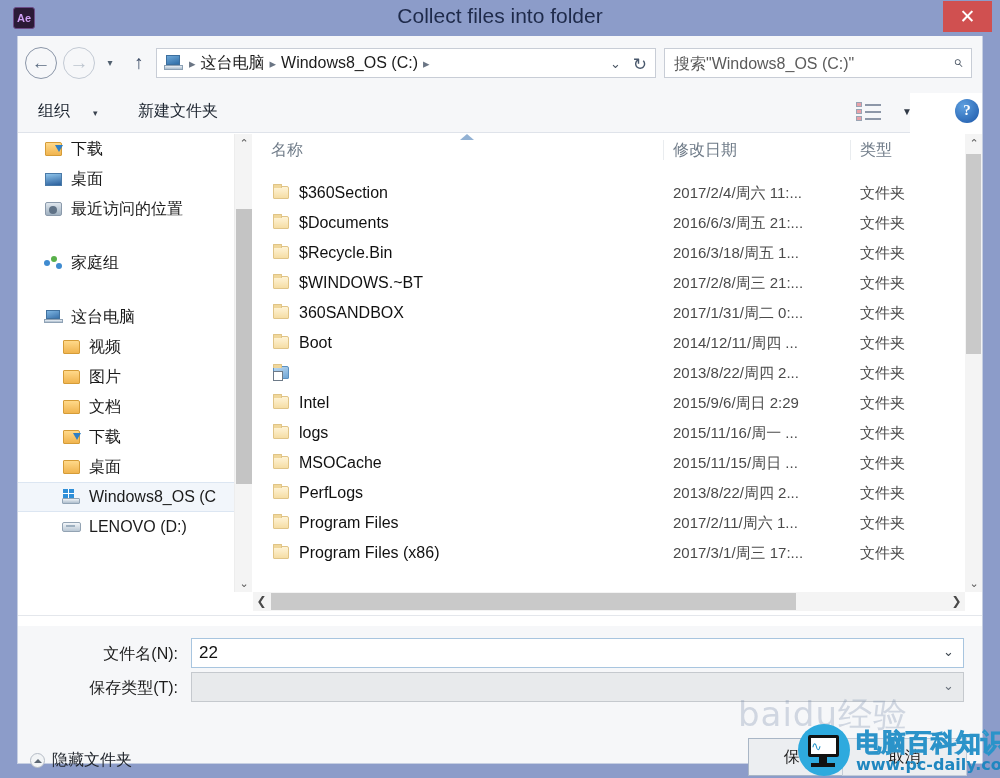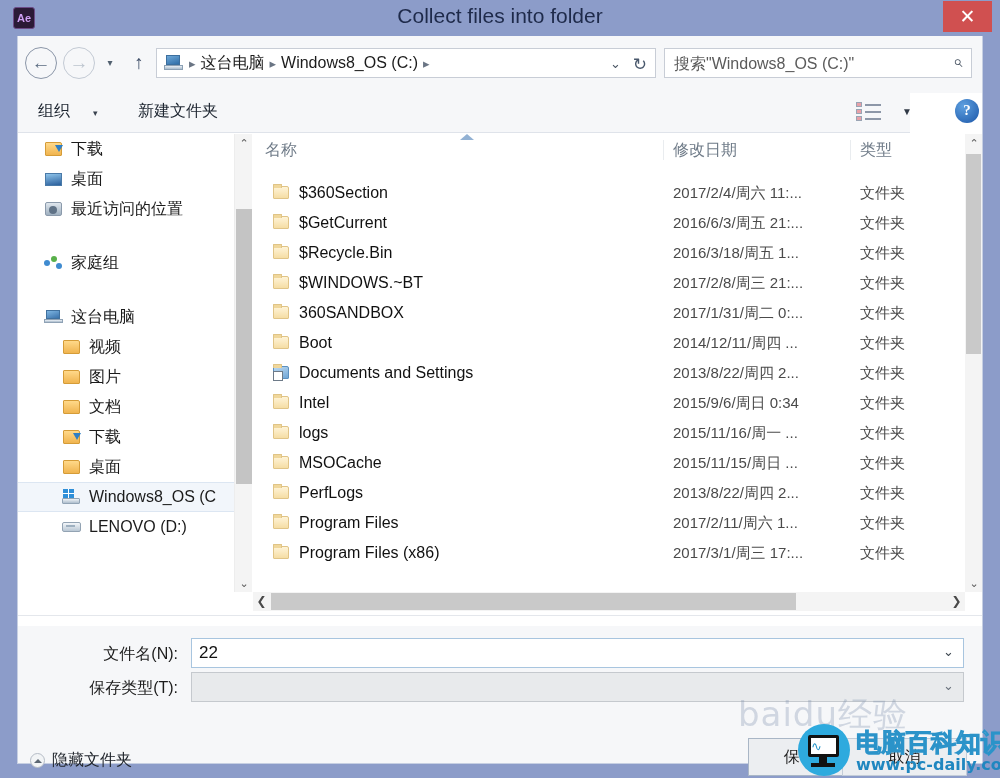--- a/index.html
+++ b/index.html
@@ -300,21 +300,21 @@
   }
   #col-header {
     position: absolute; left: 0; top: 0; width: 712px; height: 34px;
     background: #ffffff;
   }
   .colh {
     position: absolute; top: 6px;
     font-size: 16px; color: #6f7b88;
     cursor: pointer;
   }
-  #colh-name { left: 12px; }
+  #colh-name { left: 18px; }
   #colh-date { left: 420px; }
   #colh-type { left: 607px; }
   #sort-tri {
     position: absolute; left: 207px; top: 0px;
     width: 0; height: 0;
     border-left: 7px solid transparent;
     border-right: 7px solid transparent;
     border-bottom: 6px solid #6d97c4;
     opacity: .75;
   }
@@ -702,21 +702,21 @@
                 <span class="fld"></span>
               </span>
               <span class="fname">$360Section</span>
               <span class="fdate">2017/2/4/周六 11:...</span>
               <span class="ftype">文件夹</span>
             </div>
             <div class="frow">
               <span class="ficon">
                 <span class="fld"></span>
               </span>
-              <span class="fname">$GetCurrent</span>
+              <span class="fname">$Documents</span>
               <span class="fdate">2016/6/3/周五 21:...</span>
               <span class="ftype">文件夹</span>
             </div>
             <div class="frow">
               <span class="ficon">
                 <span class="fld"></span>
               </span>
               <span class="fname">$Recycle.Bin</span>
               <span class="fdate">2016/3/18/周五 1...</span>
               <span class="ftype">文件夹</span>
@@ -743,30 +743,29 @@
               </span>
               <span class="fname">Boot</span>
               <span class="fdate">2014/12/11/周四 ...</span>
               <span class="ftype">文件夹</span>
             </div>
             <div class="frow">
               <span class="ficon junction">
                 <span class="fld"></span>
                 <span class="lnk">↗</span>
               </span>
-              <span class="fname">Documents and Settings</span>
               <span class="fdate">2013/8/22/周四 2...</span>
               <span class="ftype">文件夹</span>
             </div>
             <div class="frow">
               <span class="ficon">
                 <span class="fld"></span>
               </span>
               <span class="fname">Intel</span>
-              <span class="fdate">2015/9/6/周日 0:34</span>
+              <span class="fdate">2015/9/6/周日 2:29</span>
               <span class="ftype">文件夹</span>
             </div>
             <div class="frow">
               <span class="ficon">
                 <span class="fld"></span>
               </span>
               <span class="fname">logs</span>
               <span class="fdate">2015/11/16/周一 ...</span>
               <span class="ftype">文件夹</span>
             </div>

